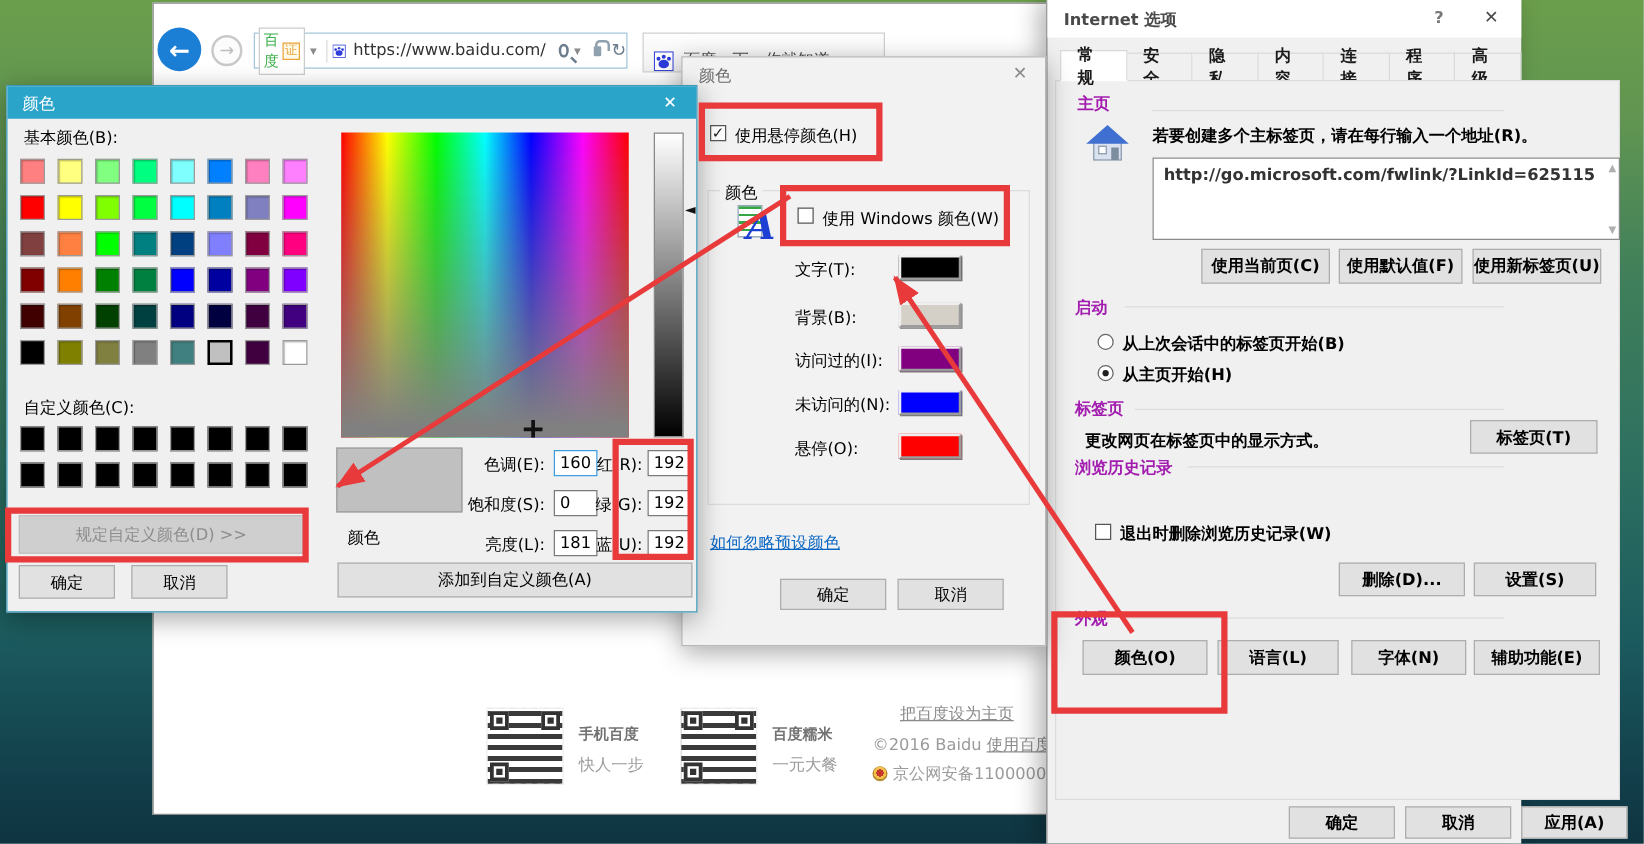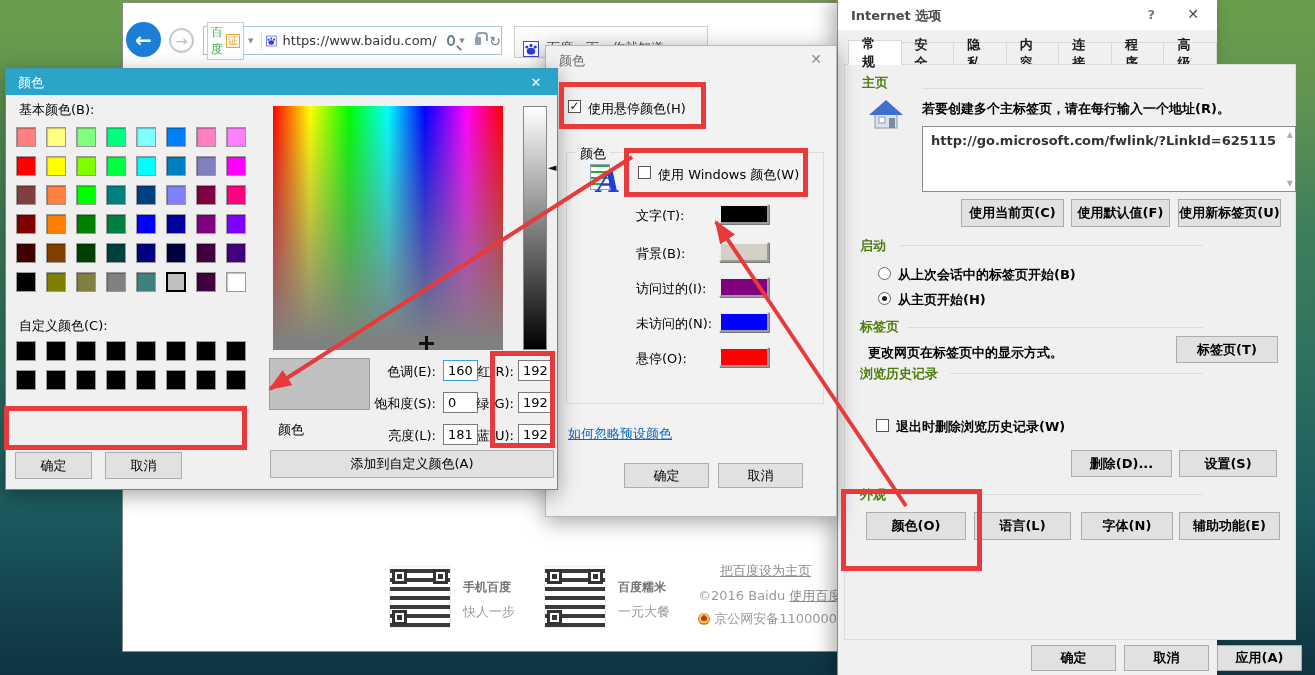--- a/index.html
+++ b/index.html
@@ -102,21 +102,21 @@
   #io-titlebar { position:absolute; left:0; top:0; width:100%; height:30px; background:#fff; }
   #io-title { position:absolute; left:13px; top:7px; color:#4a4a4a; font-size:13px; }
   #io-help { position:absolute; right:62px; top:7px; color:#787878; font-size:13px; }
   #io-close { position:absolute; right:18px; top:6px; color:#4a4a4a; font-size:14px; }
   #io-tabs { position:absolute; left:10px; top:42px; display:flex; }
   .io-tab { height:23px; padding:0 13px; display:flex; align-items:center; font-size:13px; color:#1a1a1a;
     background:#f0f0f0; border:1px solid #d9d9d9; border-left:none; }
   .io-tab:first-child { border-left:1px solid #d9d9d9; }
   .io-tab.active { background:#fff; height:25px; margin-top:-2px; border-bottom:1px solid #fff; position:relative; z-index:2; }
   #io-page { position:absolute; left:6px; top:64px; width:452px; height:576px; border:1px solid #dcdcdc; background:#f0f0f0; }
-  .sec-lbl { position:absolute; font-size:13px; color:#4d7c0f; }
+  .sec-lbl { position:absolute; font-size:13px; color:#a21caf; }
   #io-textarea { position:absolute; left:84px; top:126px; width:374px; height:66px; background:#fff; border:1px solid #8b8b8b; }
   #io-textarea .txt { position:absolute; left:8px; top:6px; font-size:13px; color:#333; }
   .scr { position:absolute; right:2px; color:#b0b0b0; font-size:8px; }
 
   
   .ann { position:absolute; border:5px solid #e8393b; z-index:50; }
   #ann-svg { position:absolute; left:0; top:0; width:1315px; height:675px; z-index:49; pointer-events:none; }
 </style>
 </head>
 <body>
@@ -361,20 +361,21 @@
         <div class="sw" style="background-color: rgb(0, 0, 0);"></div>
         <div class="sw" style="background-color: rgb(0, 0, 0);"></div>
         <div class="sw" style="background-color: rgb(0, 0, 0);"></div>
         <div class="sw" style="background-color: rgb(0, 0, 0);"></div>
         <div class="sw" style="background-color: rgb(0, 0, 0);"></div>
         <div class="sw" style="background-color: rgb(0, 0, 0);"></div>
         <div class="sw" style="background-color: rgb(0, 0, 0);"></div>
         <div class="sw" style="background-color: rgb(0, 0, 0);"></div>
       </div>
 
+    <div class="btn dis" style="left:9px; top:343px; width:228px; height:31px;">规定自定义颜色(D) &gt;&gt;</div>
     <div class="btn" style="left:9px; top:383px; width:77px; height:27px;">确定</div>
     <div class="btn" style="left:99px; top:383px; width:77px; height:27px;">取消</div>
 
     <div id="grad">
       <div id="cross"></div>
     </div>
     <div id="lum"></div>
     <span id="lum-arrow">◄</span>
 
     <div id="preview" style="background-color: rgb(192, 192, 192);"></div>

